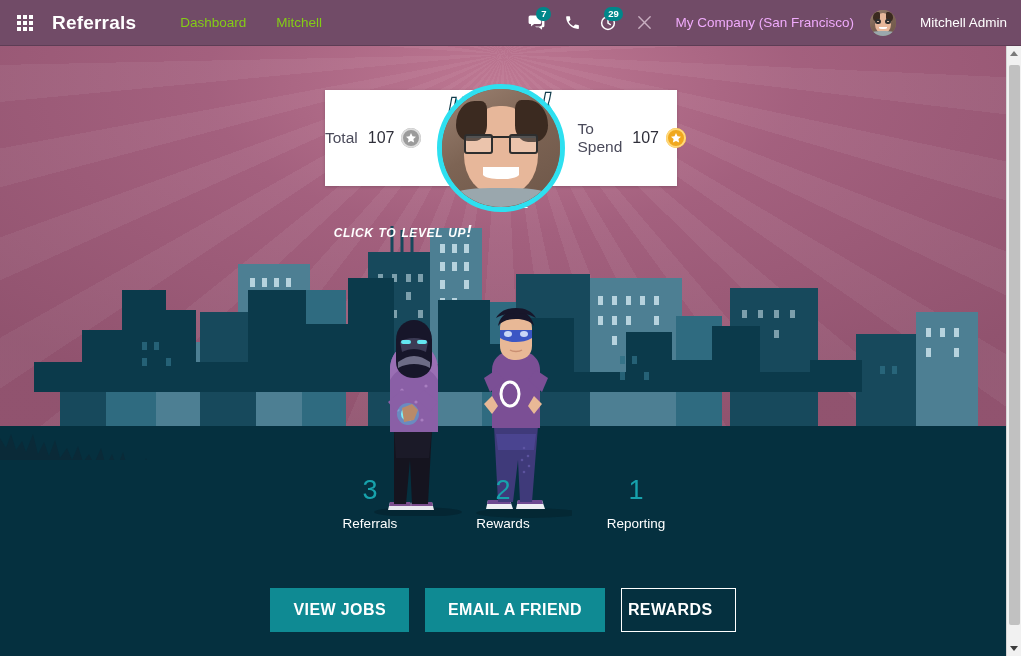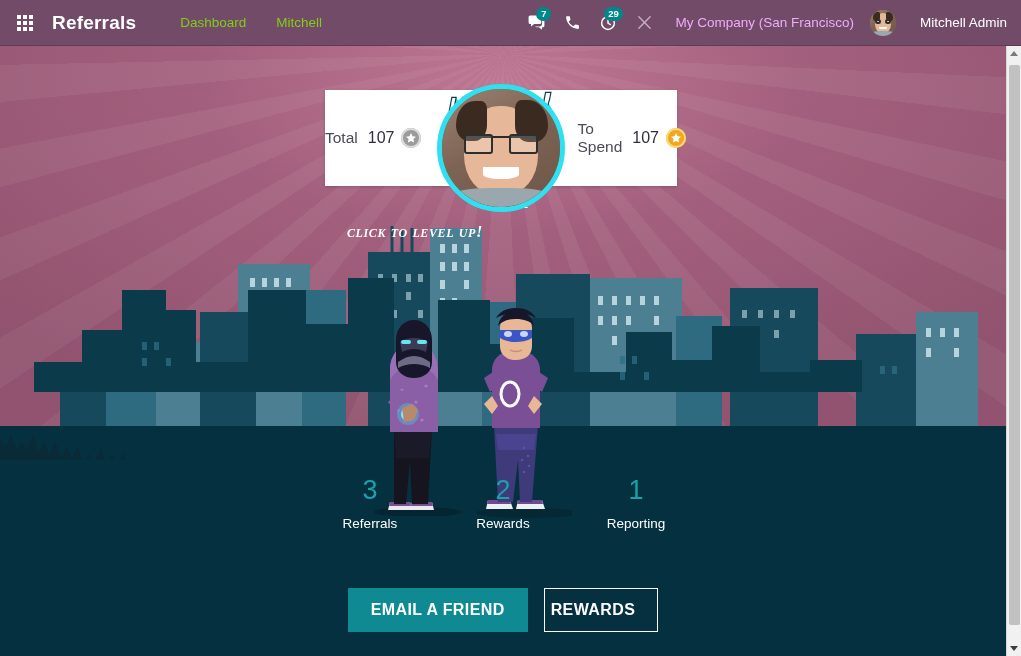--- a/index.html
+++ b/index.html
@@ -108,22 +108,22 @@
   .levelup-text { position:relative; z-index:2; margin-top:9px;
     font-family:"DejaVu Sans", sans-serif; font-size:23px; font-weight:bold;
     font-style:italic; color:#ffffff; letter-spacing:.5px;
     font-variant:small-caps; text-transform:lowercase;
     -webkit-text-stroke:2.5px #123d4d; paint-order:stroke fill; white-space:nowrap; }
 
   .level-line { position:absolute; left:0; top:150px; width:1006px; text-align:center;
     color:#ffffff; font-size:13.5px; z-index:14; }
   .level-line b { font-weight:bold; }
   .level-line span.num { font-weight:400; }
-  .click-line { position:absolute; left:12px; top:176px; width:806px; text-align:center;
-    z-index:14; font-family:Liberation Serif, serif; color:#ffffff;
+  .click-line { position:absolute; left:0; top:176px; width:806px; text-align:center;
+    z-index:14; font-family:Liberation Sans, sans-serif; color:#ffffff;
     font-size:16.5px; font-weight:bold; font-style:italic; font-variant:small-caps;
     text-transform:lowercase; letter-spacing:.6px; cursor:pointer; }
 
   
   .stats { position:absolute; left:0; top:430px; width:1006px; display:flex;
     justify-content:center; gap:0; z-index:14; }
   .stat { width:133px; text-align:center; cursor:pointer; }
   .stat .n { color:#17a2ac; font-size:27px; line-height:1.1; font-weight:400; }
   .stat .l { color:#ffffff; font-size:13.5px; margin-top:10px; }
 
@@ -455,20 +455,21 @@
         <div class="n">2</div>
         <div class="l">Rewards</div>
       </div>
       <div class="stat">
         <div class="n">1</div>
         <div class="l">Reporting</div>
       </div>
     </div>
 
     <div class="btn-row">
+      <div class="btn fill" style="text-transform:uppercase">View Jobs</div>
       <div class="btn fill" style="text-transform:uppercase">Email a Friend</div>
       <div class="btn outline" style="text-transform:uppercase">Rewards</div>
     </div>
   </div>
 
   <div class="scrollbar">
     <div class="sb-btn">
         <div class="arrow up"></div>
       </div>
     <div class="sb-track">

